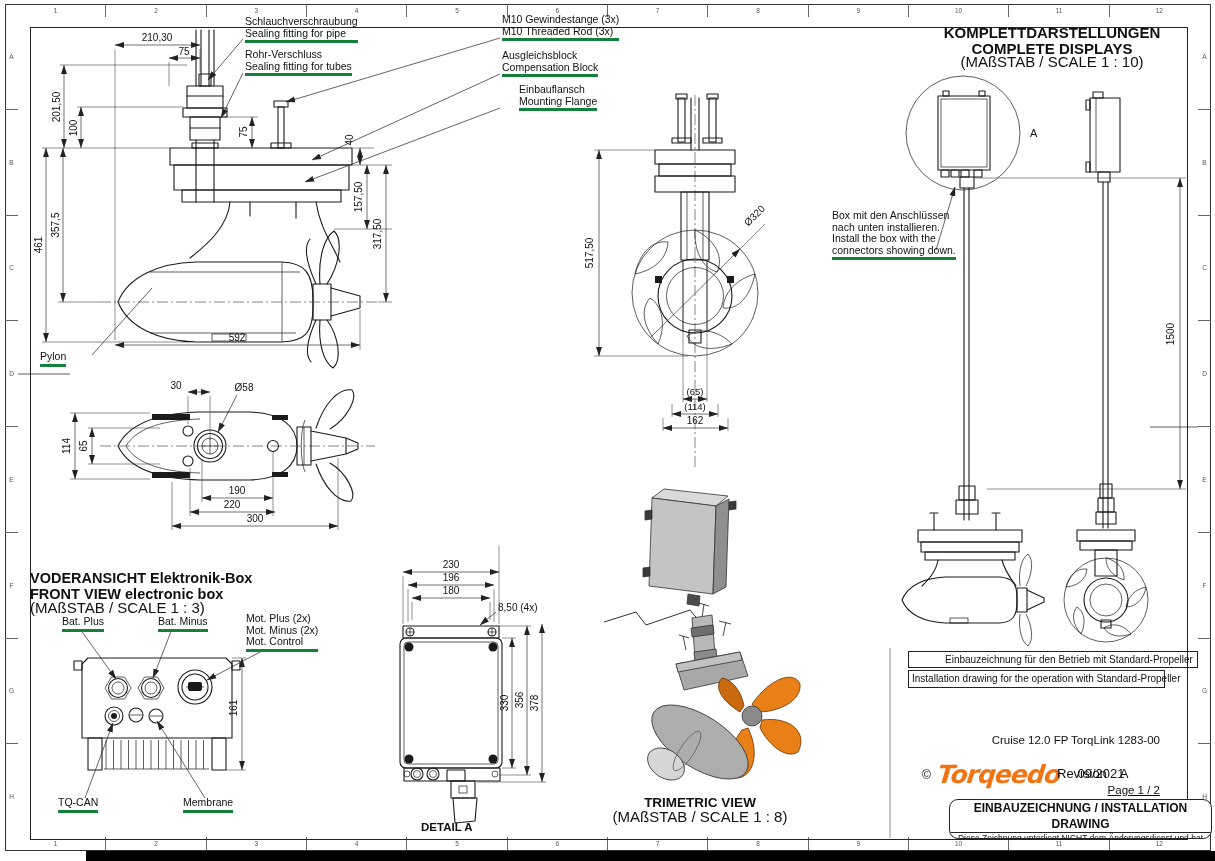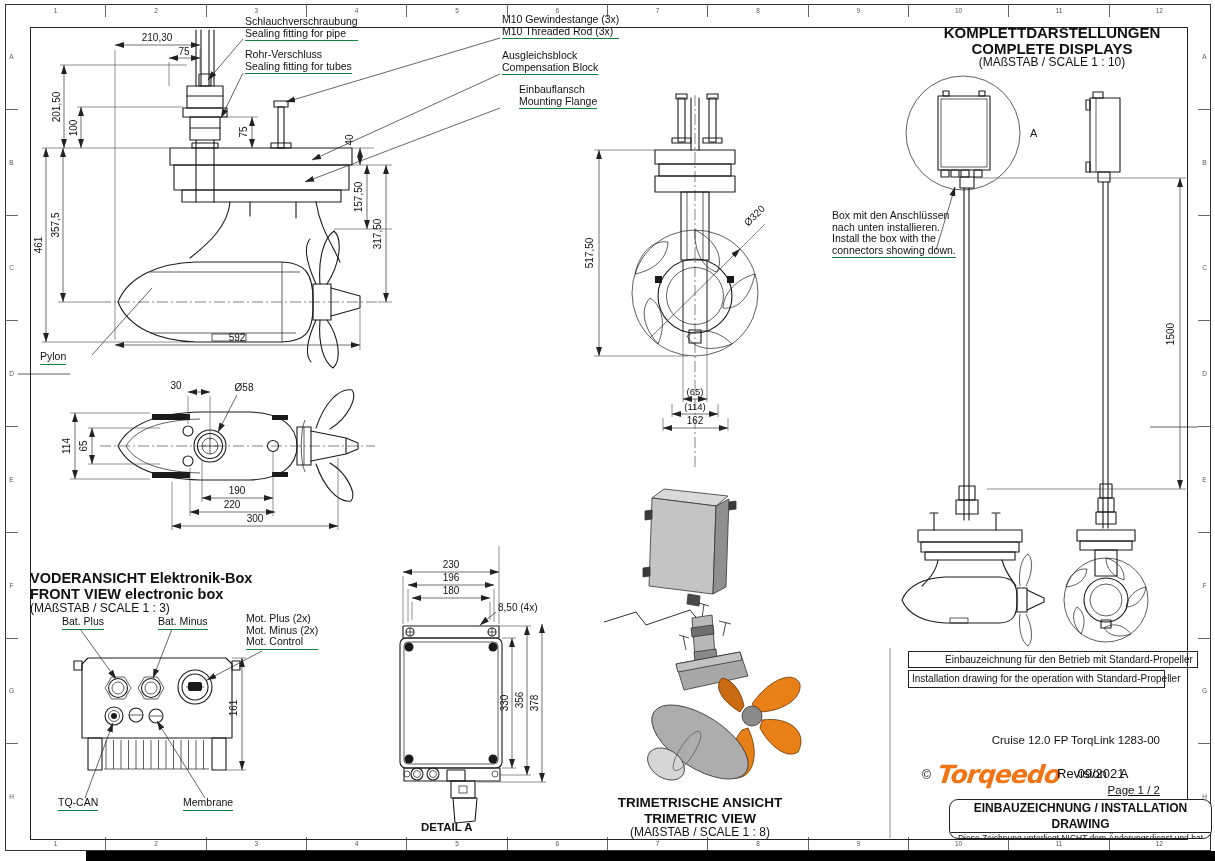--- a/index.html
+++ b/index.html
@@ -27,24 +27,24 @@
   .ext{fill:none;stroke:#333;stroke-width:0.55;}
   .dim{fill:none;stroke:#333;stroke-width:0.7;}
   .cl{fill:none;stroke:#333;stroke-width:0.6;stroke-dasharray:11 3 2 3;}
   .ldr{fill:none;stroke:#222;stroke-width:0.7;}
   text.dt{font:10px "Liberation Sans",sans-serif;fill:#111;}
   text.dts{font:9.5px "Liberation Sans",sans-serif;fill:#111;}
   text.dm{font:11px "Liberation Sans",sans-serif;fill:#111;}
   
   .lbl{position:absolute;font:10.5px/11.5px "Liberation Sans",sans-serif;color:#111;white-space:nowrap;}
   .lbl span{display:block;}
-  .ul{border-bottom:1px solid #15803d;padding-bottom:1px;display:inline-block;}
+  .ul{border-bottom:3px solid #15803d;padding-bottom:1px;display:inline-block;}
   .vtitle{position:absolute;color:#111;}
   .vtitle .h1{font-weight:bold;font-size:14.5px;line-height:15.5px;white-space:nowrap;}
-  .vtitle .h2{font-size:12px;line-height:12px;white-space:nowrap;}
+  .vtitle .h2{font-size:15px;line-height:12px;white-space:nowrap;}
   .center{text-align:center;}
   .notebox{position:absolute;border:1px solid #222;font:10px/1 "Liberation Sans",sans-serif;
            display:flex;align-items:center;padding-left:3px;white-space:nowrap;}
   .cruise{position:absolute;font:11.5px "Liberation Sans",sans-serif;text-align:right;}
   .brand{position:absolute;font:bold italic 25px "DejaVu Sans",sans-serif;color:#F07414;
          transform:skewX(-6deg);letter-spacing:-1px;}
   .copy{position:absolute;font:12px "Liberation Sans",sans-serif;}
   .rev{position:absolute;font:13px "Liberation Sans",sans-serif;word-spacing:10px;}
   .date{position:absolute;font:13px "Liberation Sans",sans-serif;text-align:right;}
   .page{position:absolute;font:11.5px "Liberation Sans",sans-serif;text-align:right;}
@@ -488,21 +488,20 @@
       <span class="ul">
         <span>Membrane</span>
       </span>
     </div>
 
   <div class="lbl" style="left:421px;top:822px;font-weight:bold;font-size:11.5px;">
     <span>DETAIL A</span>
   </div>
 
   <div class="vtitle center" style="left:560px;top:795px;width:280px;">
-    <div class="h1" style="font-size:13.5px;">TRIMETRISCHE ANSICHT</div>
     <div class="h1" style="font-size:13.5px;">TRIMETRIC VIEW</div>
     <div class="h2">(MAßSTAB / SCALE 1 : 8)</div>
   </div>
 
   <div class="vtitle center" style="left:902px;top:25px;width:300px;">
     <div class="h1" style="font-size:15px;">KOMPLETTDARSTELLUNGEN</div>
     <div class="h1" style="font-size:15px;">COMPLETE DISPLAYS</div>
     <div class="h2">(MAßSTAB / SCALE 1 : 10)</div>
   </div>
   <div class="lbl" style="left:832px;top:210px;">

